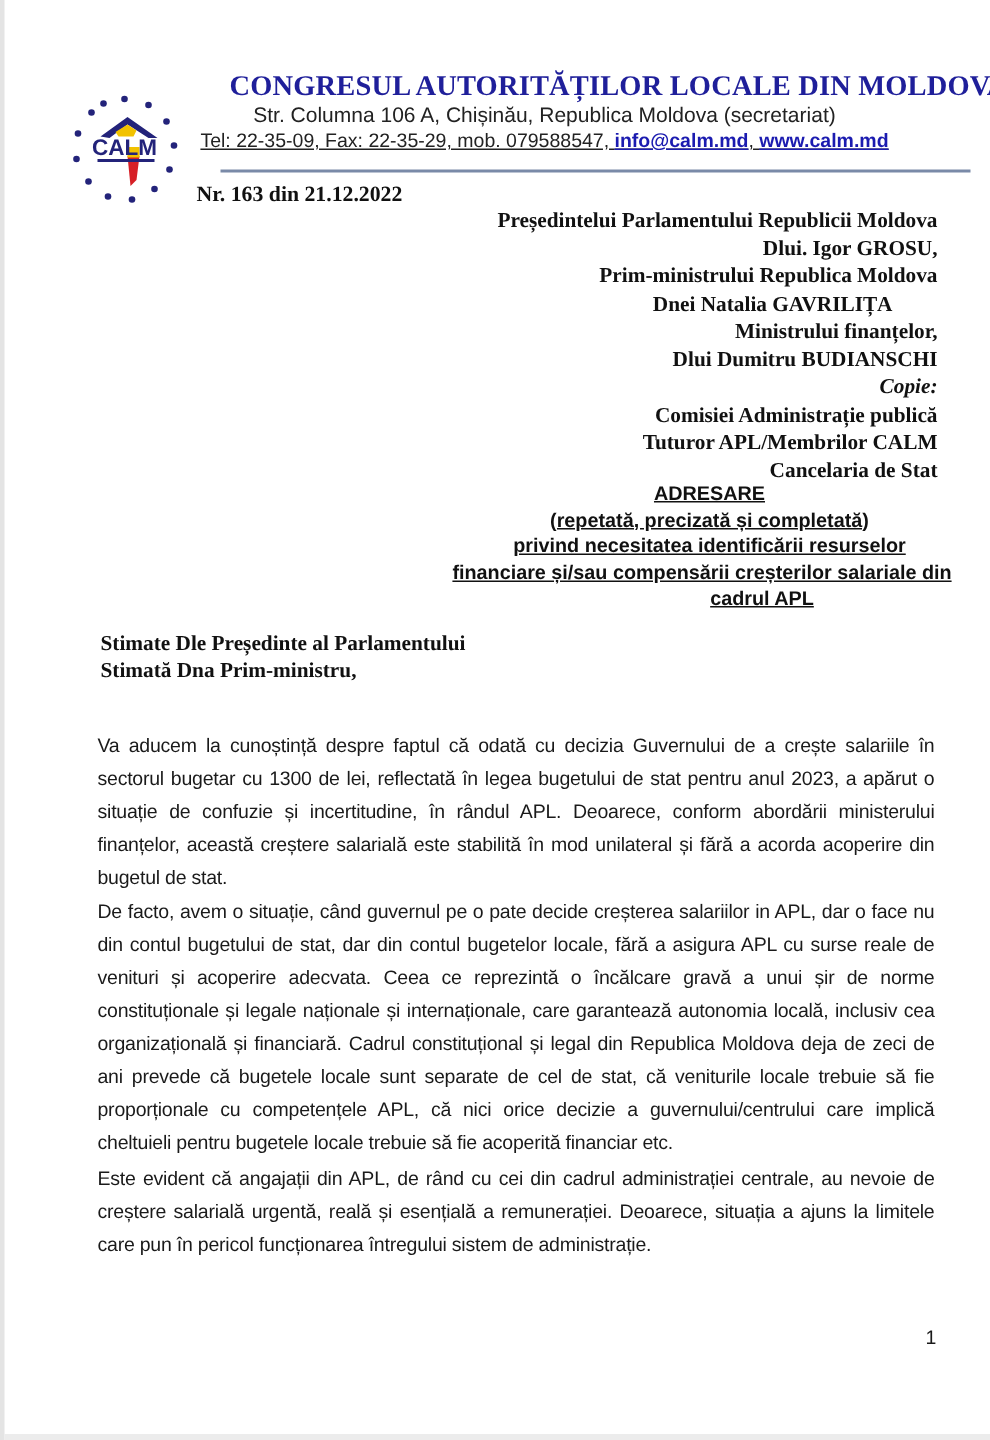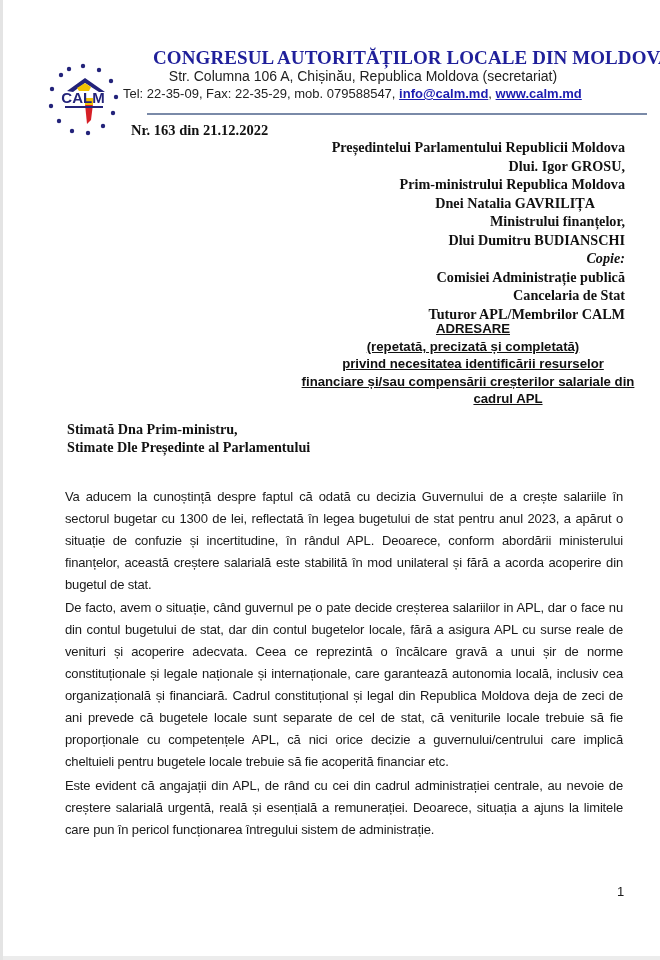--- a/index.html
+++ b/index.html
@@ -21,23 +21,24 @@
       position: absolute; left: 150px; top: 47px; width: 420px; text-align: center;
       font-family: "Liberation Serif", serif; font-weight: bold; font-size: 19px;
       color: #1f1f9a; letter-spacing: 0.1px; white-space: nowrap;
     }
     .org-address {
       position: absolute; left: 150px; top: 68px; width: 420px; text-align: center;
       font-family: "Liberation Sans", sans-serif; font-size: 14px; color: #222;
       white-space: nowrap;
     }
     .org-contacts {
-      position: absolute; left: 120px; top: 86px; width: 480px; 
+      position: absolute; left: 120px; top: 86px; width: 480px; text-align: center;
       font-family: "Liberation Sans", sans-serif; font-size: 13px; color: #222;
       white-space: nowrap;
+      text-decoration: underline;
     }
     .org-contacts a { color: #1b1bb0; text-decoration: underline; font-weight: bold; }
     .header-rule {
       position: absolute; left: 144px; top: 113px; width: 500px; height: 2px;
       background: #7a8aa8;
     }
     
     .ref-number {
       position: absolute; left: 128px; top: 122px;
       font-family: "Liberation Serif", serif; font-weight: bold; font-size: 14.5px; color: #111;
@@ -124,35 +125,35 @@
 
   <div class="addressees">
     <span class="line">Președintelui Parlamentului Republicii Moldova</span>
     <span class="line">Dlui. Igor GROSU,</span>
     <span class="line">Prim-ministrului Republica Moldova</span>
     <span class="line" style="padding-right:30px">Dnei Natalia GAVRILIȚA</span>
     <span class="line">Ministrului finanțelor,</span>
     <span class="line">Dlui Dumitru BUDIANSCHI</span>
     <span class="line italic">Copie:</span>
     <span class="line">Comisiei Administrație publică</span>
+    <span class="line">Tuturor APL/Membrilor CALM</span>
     <span class="line">Cancelaria de Stat</span>
-    <span class="line">Tuturor APL/Membrilor CALM</span>
   </div>
 
   <div class="title-block">
     <span class="line">ADRESARE</span>
     <span class="line">(repetată, precizată și completată)</span>
     <span class="line">privind necesitatea identificării resurselor</span>
     <span class="line wide">financiare și/sau compensării creșterilor salariale din</span>
     <span class="line" style="padding-left:70px">cadrul APL</span>
   </div>
 
   <div class="salutation">
+    <span class="line">Stimate Dle Președinte al Parlamentului</span>
     <span class="line">Stimată Dna Prim-ministru,</span>
-    <span class="line">Stimate Dle Președinte al Parlamentului</span>
   </div>
 
   <div class="para" style="top:486px">Va aducem la cunoștință despre faptul că odată cu decizia Guvernului de a crește salariile în sectorul bugetar cu 1300 de lei, reflectată în legea bugetului de stat pentru anul 2023, a apărut o situație de confuzie și incertitudine, în rândul APL. Deoarece, conform abordării ministerului finanțelor, această creștere salarială este stabilită în mod unilateral și fără a acorda acoperire din bugetul de stat.</div>
   <div class="para" style="top:597px"> De facto, avem o situație,  când guvernul pe o pate decide creșterea salariilor in APL, dar o face nu din contul bugetului de stat, dar din contul bugetelor locale, fără a asigura APL cu surse reale de venituri și acoperire adecvata.  Ceea ce reprezintă o încălcare gravă a unui șir de norme constituționale și legale naționale și internaționale, care garantează autonomia locală, inclusiv cea organizațională și financiară. Cadrul constituțional și legal din Republica Moldova deja de zeci de ani prevede că bugetele locale sunt separate de cel de stat, că veniturile locale trebuie să fie proporționale cu competențele APL, că nici orice decizie a guvernului/centrului care implică cheltuieli pentru bugetele locale trebuie să fie acoperită financiar etc.</div>
   <div class="para" style="top:775px">Este evident că angajații din APL, de rând cu cei din cadrul administrației centrale,  au nevoie de creștere salarială urgentă, reală și esențială a remunerației. Deoarece, situația a ajuns la limitele care pun în pericol funcționarea întregului sistem de administrație.</div>
 
   <div class="page-number">1</div>
 
   <div class="page-bottom-edge"></div>
 </div>

